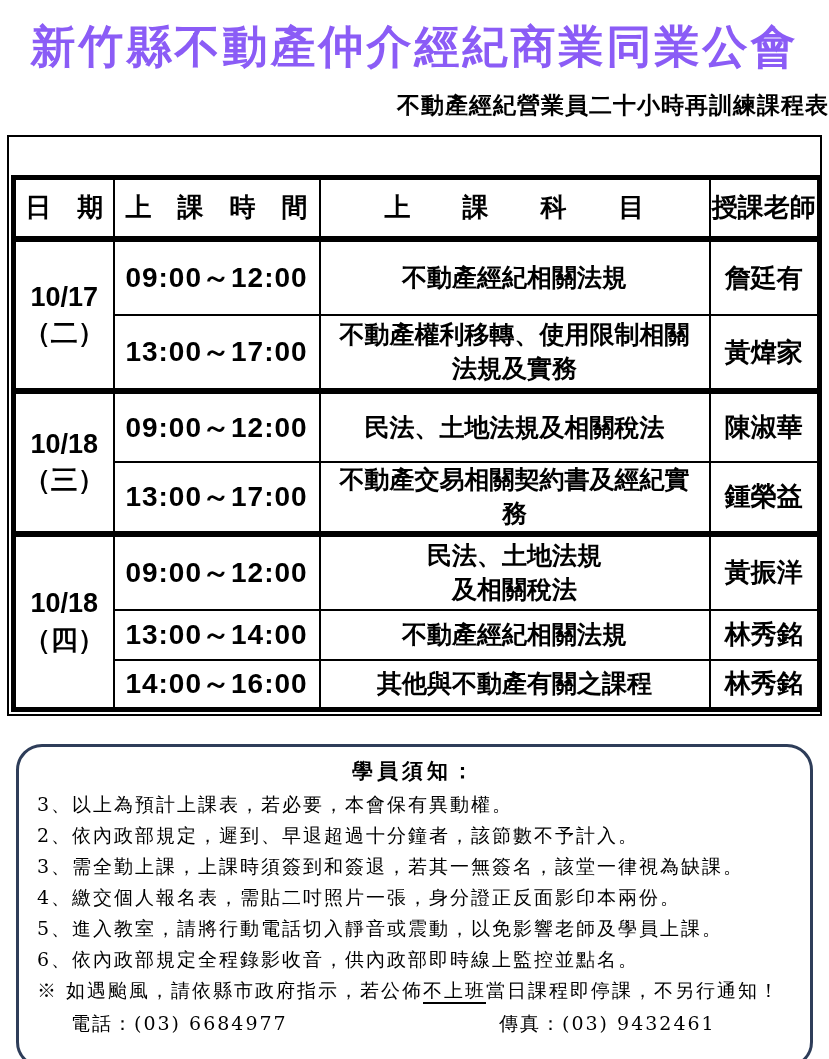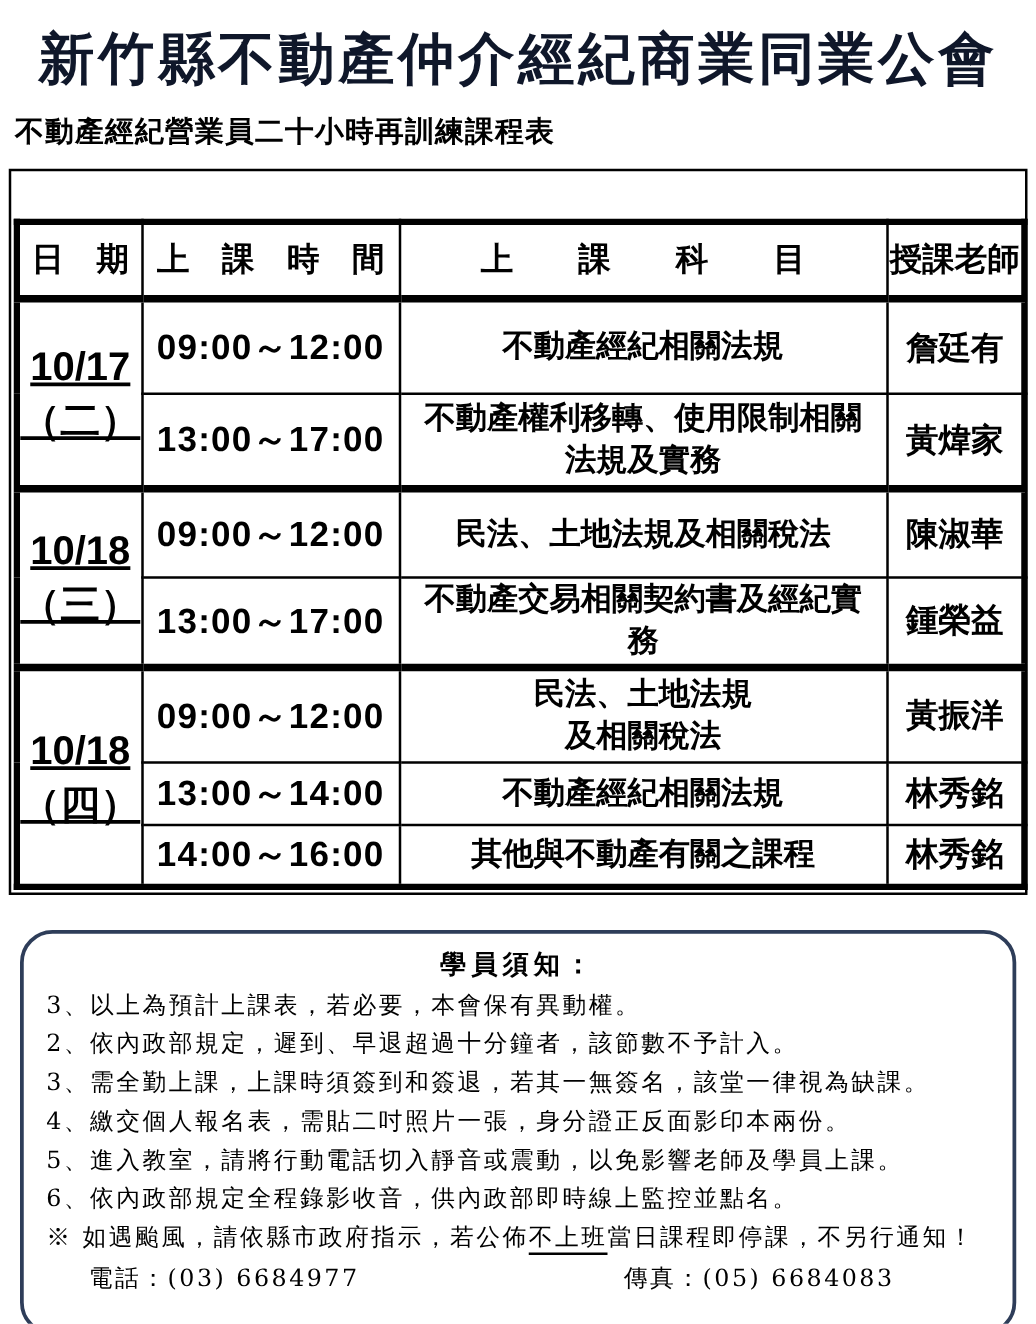--- a/index.html
+++ b/index.html
@@ -12,31 +12,30 @@
     overflow: hidden;
   }
   .page { width: 829px; padding-top: 22px; }
 
   
   .doc-title {
     text-align: center;
     font-size: 45px;
     font-weight: bold;
     letter-spacing: 3px;
-    color: #0f172a;
+    color: #8b5cf6;
     line-height: 1.1;
   }
   .doc-subtitle {
-    text-align: left;
+    text-align: right;
     font-size: 23px;
     font-weight: bold;
     color: #000;
     margin-top: 18px;
     letter-spacing: 1px;
-    margin-left: 12px;
   }
 
   
   .table-outer {
     margin: 14px 7px 0 7px;
     border: 2px solid #000;
     padding: 2px;
   }
   table.schedule {
     width: 100%;
@@ -51,21 +50,21 @@
     font-weight: bold;
     overflow: hidden;
   }
   table.schedule { border: 5px solid #000; }
   tr.head th {
     height: 62px;
     font-size: 26px;
     border-bottom: 6px solid #000;
     line-height: 1.15;
   }
-  td.date-cell { font-size: 32px; line-height: 1.35; text-decoration: underline; }
+  td.date-cell { font-size: 27px; line-height: 1.35; }
   td.time-cell { font-size: 28px; font-family: "Liberation Sans", sans-serif; letter-spacing: 1px; }
   td.subject-cell { font-size: 25px; white-space: pre-line; line-height: 1.35; padding: 0 8px; }
   td.teacher-cell { font-size: 26px; }
   tr.row-tall td { height: 76px; }
   tr.row-mid td { height: 71px; }
   tr.row-short td { height: 50px; }
   tr.group-start td { border-top: 6px solid #000; }
 
   
   .notice-box {
@@ -177,17 +176,17 @@
     <div class="notice-title">學員須知：</div>
     <div class="notice-line">3、以上為預計上課表，若必要，本會保有異動權。</div>
     <div class="notice-line">2、依內政部規定，遲到、早退超過十分鐘者，該節數不予計入。</div>
     <div class="notice-line">3、需全勤上課，上課時須簽到和簽退，若其一無簽名，該堂一律視為缺課。</div>
     <div class="notice-line">4、繳交個人報名表，需貼二吋照片一張，身分證正反面影印本兩份。</div>
     <div class="notice-line">5、進入教室，請將行動電話切入靜音或震動，以免影響老師及學員上課。</div>
     <div class="notice-line">6、依內政部規定全程錄影收音，供內政部即時線上監控並點名。</div>
     <div class="notice-line"><span>※ 如遇颱風，請依縣市政府指示，若公佈</span><span class="underlined">不上班</span><span>當日課程即停課，不另行通知！</span></div>
     <div class="notice-line contact-line">
       <span class="phone">電話：(03) 6684977</span>
-      <span class="fax">傳真：(05) 6684083</span>
+      <span class="fax">傳真：(03) 9432461</span>
     </div>
   </div>
 
 </div>
 
 </body></html>

